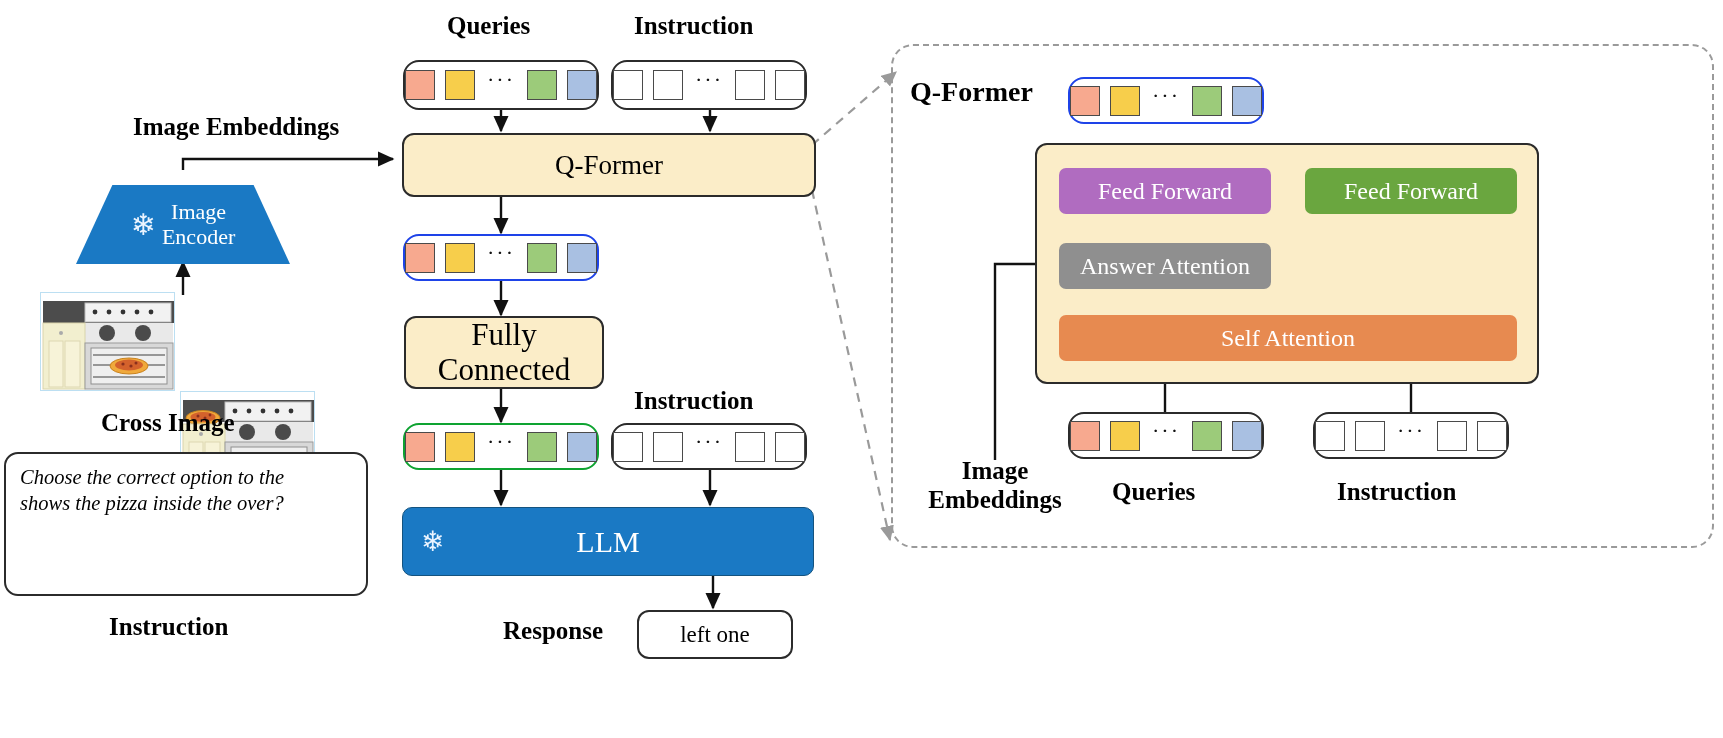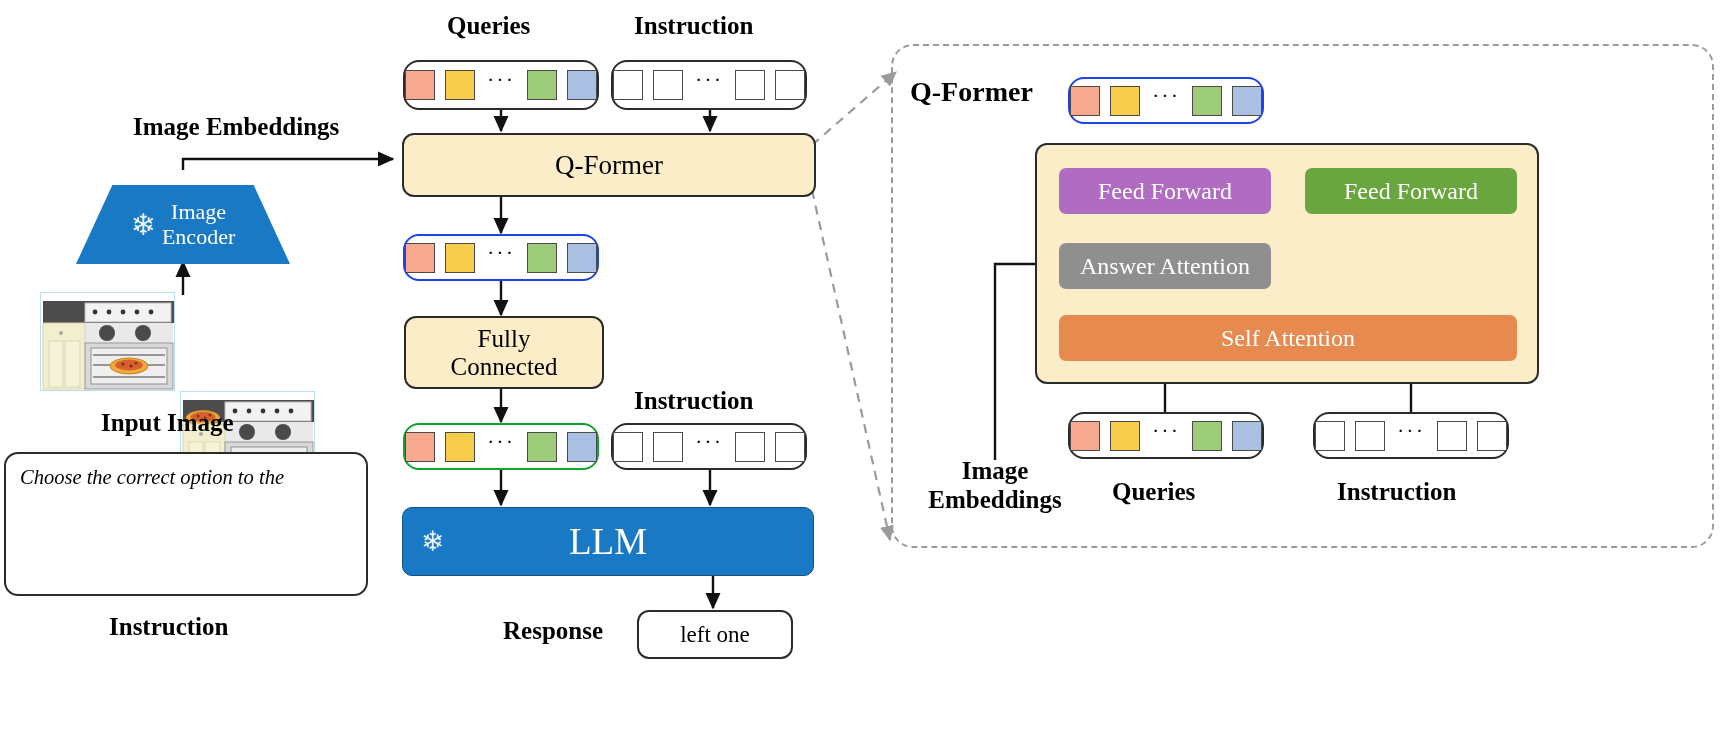--- a/index.html
+++ b/index.html
@@ -165,24 +165,25 @@
     <rect x="44" y="50" width="88" height="46" fill="#d8d8d8" stroke="#9a9a9a"></rect>
     <rect x="50" y="55" width="76" height="36" fill="#efefef" stroke="#8f8f8f"></rect>
     <g stroke="#7a7a7a" stroke-width="1.4">
         <line x1="52" y1="62" x2="124" y2="62"></line>
         <line x1="52" y1="72" x2="124" y2="72"></line>
         <line x1="52" y1="84" x2="124" y2="84"></line>
       </g>
   </svg>
 </div>
 
-<div class="abs lbl" style="left:101px;top:409px;font-size:25px;">Input Image</div>
+<div class="abs lbl" style="left:101px;top:409px;font-size:25px;">Cross Image</div>
 
 <div class="abs instrbox" style="left:4px;top:452px;width:364px;height:144px;font-style:italic;">
   <div>Choose the correct option to the</div>
+  <div>shows the pizza inside the over?</div>
 </div>
 <div class="abs lbl" style="left:109px;top:613px;font-size:25px;">Instruction</div>
 
 <div class="abs lbl" style="left:447px;top:12px;font-size:25px;">Queries</div>
 <div class="abs lbl" style="left:634px;top:12px;font-size:25px;">Instruction</div>
 
 <div class="abs tokstrip" style="left:403px;top:60px;width:196px;height:50px;">
   <span class="tok" style="background:#f7a98f;"></span>
   <span class="tok" style="background:#f7ce4b;"></span>
   <span class="dots">···</span>
@@ -203,21 +204,21 @@
 </div>
 
 <div class="abs tokstrip blue" style="left:403px;top:234px;width:196px;height:47px;">
   <span class="tok" style="background:#f7a98f;"></span>
   <span class="tok" style="background:#f7ce4b;"></span>
   <span class="dots">···</span>
   <span class="tok" style="background:#9ccb7a;"></span>
   <span class="tok" style="background:#a9c0e2;"></span>
 </div>
 
-<div class="abs cream" style="left:404px;top:316px;width:196px;height:69px;font-size:25px;line-height:1.12;flex-direction:column;">
+<div class="abs cream" style="left:404px;top:316px;width:196px;height:69px;font-size:31px;line-height:1.12;flex-direction:column;">
   <span>Fully</span>
   <span>Connected</span>
 </div>
 
 <div class="abs lbl" style="left:634px;top:387px;font-size:25px;">Instruction</div>
 
 <div class="abs tokstrip green" style="left:403px;top:423px;width:196px;height:47px;">
   <span class="tok" style="background:#f7a98f;"></span>
   <span class="tok" style="background:#f7ce4b;"></span>
   <span class="dots">···</span>
@@ -228,21 +229,21 @@
 <div class="abs tokstrip" style="left:611px;top:423px;width:196px;height:47px;">
   <span class="tok" style="background:#fff;"></span>
   <span class="tok" style="background:#fff;"></span>
   <span class="dots">···</span>
   <span class="tok" style="background:#fff;"></span>
   <span class="tok" style="background:#fff;"></span>
 </div>
 
 <div class="abs bluebox" style="left:402px;top:507px;width:410px;height:67px;">
   <span class="snow" style="position:absolute;left:18px;font-size:28px;">❄</span>
-  <span style="font-size:37px;">LLM</span>
+  <span style="font-size:30px;">LLM</span>
 </div>
 
 <div class="abs lbl" style="left:503px;top:617px;font-size:25px;">Response</div>
 <div class="abs plain" style="left:637px;top:610px;width:152px;height:45px;font-size:23px;">
   <span>left one</span>
 </div>
 
 <div class="abs dashpanel" style="left:891px;top:44px;width:823px;height:504px;"></div>
 
 <div class="abs lbl" style="left:910px;top:76px;font-size:28px;">Q-Former</div>

